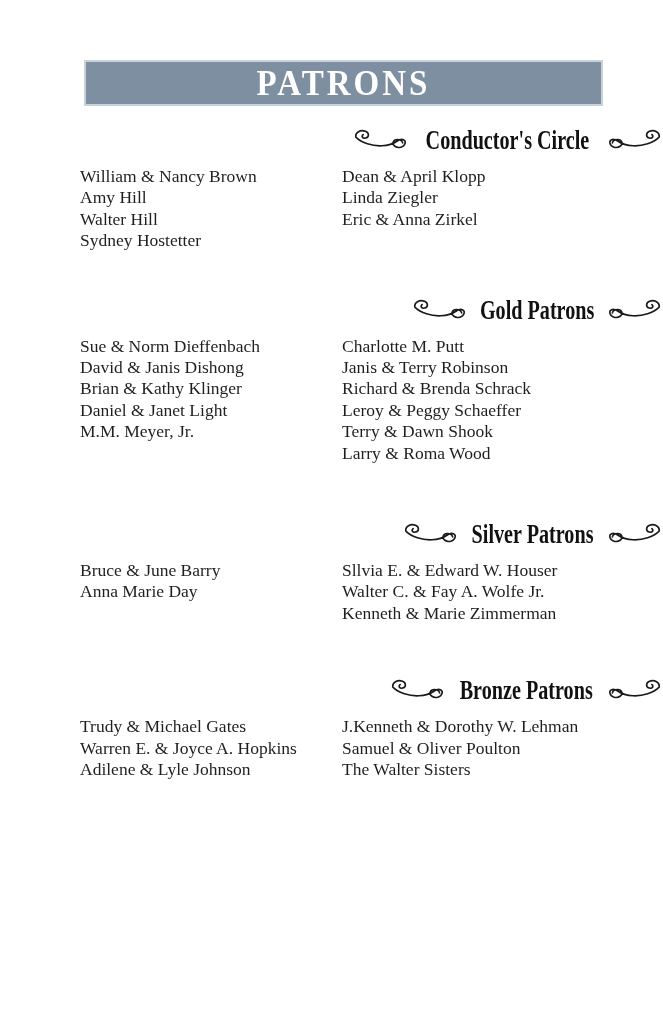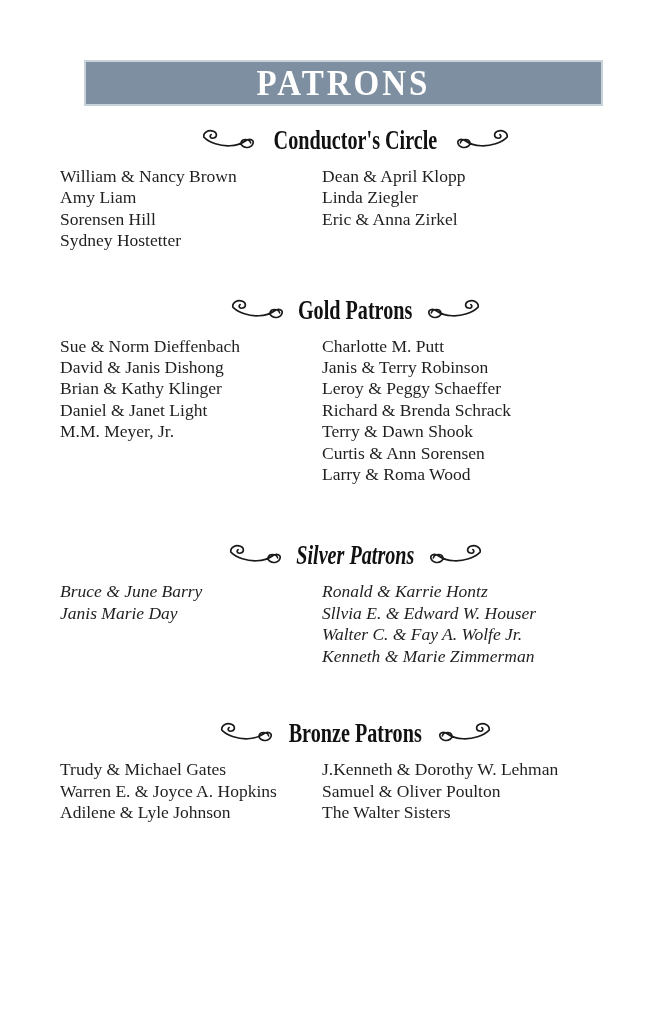--- a/index.html
+++ b/index.html
@@ -36,26 +36,26 @@
     font-size: 33px;
     letter-spacing: 3px;
     line-height: 1;
     transform: scaleY(1.08);
   }
   #sections {
     margin-top: 18px;
   }
   .patron-section { }
   #sections > .patron-section:nth-child(2) { margin-top: 42px; }
-  #sections > .patron-section:nth-child(3) { margin-top: 54px; font-style: italic; }
+  #sections > .patron-section:nth-child(3) { margin-top: 54px; }
   #sections > .patron-section:nth-child(4) { margin-top: 50px; }
   .heading-row {
     display: flex;
     align-items: center;
-    justify-content: center;
+    justify-content: flex-end;
     height: 32px;
     margin-bottom: 10px;
     padding-left: 48px;
   }
   .section-heading {
     margin: 0 4px;
     font-family: "Liberation Serif", serif;
     font-weight: 700;
     font-size: 24px;
     line-height: 1;
@@ -66,21 +66,21 @@
   }
   .flourish {
     flex: 0 0 auto;
     display: block;
   }
   .flourish.right {
     transform: scaleX(-1);
   }
   .names {
     display: flex;
-    padding-left: 60px;
+    padding-left: 80px;
   }
   .col {
     list-style: none;
     margin: 0;
     padding: 0;
   }
   .col.col1 {
     width: 262px;
     flex: 0 0 262px;
   }
@@ -115,22 +115,22 @@
       <svg class="flourish right" width="54" height="26" viewBox="0 0 56 24" aria-hidden="true">
         <path d="M4,9 C3,4 9,1 14,3 C18,4.6 18,9 14,10 C11,10.8 9.5,8 11.5,6.4
                  M4,9 C10,15 21,18.5 31,18 C39,17.6 43.5,15.5 47,13
                  C52,9.8 56,12 55,15.5 C54,19.5 48,21 44.5,18.5
                  C41,16 42.5,11.5 47,11.5 C50,11.5 52,13 52.5,15" fill="none" stroke="#1a1a1a" stroke-width="1.7" stroke-linecap="round"></path>
       </svg>
     </div>
     <div class="names">
       <ul class="col col1">
             <li>William &amp; Nancy Brown</li>
-            <li>Amy Liam</li>
-            <li>Sorensen Hill</li>
+            <li>Amy Hill</li>
+            <li>Walter Hill</li>
             <li>Sydney Hostetter</li>
           </ul>
       <ul class="col col2">
             <li>Dean &amp; April Klopp</li>
             <li>Linda Ziegler</li>
             <li>Eric &amp; Anna Zirkel</li>
           </ul>
     </div>
   </section>
 
@@ -154,24 +154,23 @@
       <ul class="col col1">
             <li>Sue &amp; Norm Dieffenbach</li>
             <li>David &amp; Janis Dishong</li>
             <li>Brian &amp; Kathy Klinger</li>
             <li>Daniel &amp; Janet Light</li>
             <li>M.M. Meyer, Jr.</li>
           </ul>
       <ul class="col col2">
             <li>Charlotte M. Putt</li>
             <li>Janis &amp; Terry Robinson</li>
+            <li>Richard &amp; Brenda Schrack</li>
             <li>Leroy &amp; Peggy Schaeffer</li>
-            <li>Richard &amp; Brenda Schrack</li>
             <li>Terry &amp; Dawn Shook</li>
-            <li>Curtis &amp; Ann Sorensen</li>
             <li>Larry &amp; Roma Wood</li>
           </ul>
     </div>
   </section>
 
   <section class="patron-section">
     <div class="heading-row">
       <svg class="flourish left" width="54" height="26" viewBox="0 0 56 24" aria-hidden="true">
         <path d="M4,9 C3,4 9,1 14,3 C18,4.6 18,9 14,10 C11,10.8 9.5,8 11.5,6.4
                  M4,9 C10,15 21,18.5 31,18 C39,17.6 43.5,15.5 47,13
@@ -182,24 +181,23 @@
       <svg class="flourish right" width="54" height="26" viewBox="0 0 56 24" aria-hidden="true">
         <path d="M4,9 C3,4 9,1 14,3 C18,4.6 18,9 14,10 C11,10.8 9.5,8 11.5,6.4
                  M4,9 C10,15 21,18.5 31,18 C39,17.6 43.5,15.5 47,13
                  C52,9.8 56,12 55,15.5 C54,19.5 48,21 44.5,18.5
                  C41,16 42.5,11.5 47,11.5 C50,11.5 52,13 52.5,15" fill="none" stroke="#1a1a1a" stroke-width="1.7" stroke-linecap="round"></path>
       </svg>
     </div>
     <div class="names">
       <ul class="col col1">
             <li>Bruce &amp; June Barry</li>
-            <li>Janis Marie Day</li>
-          </ul>
-      <ul class="col col2">
-            <li>Ronald &amp; Karrie Hontz</li>
+            <li>Anna Marie Day</li>
+          </ul>
+      <ul class="col col2">
             <li>Sllvia E. &amp; Edward W. Houser</li>
             <li>Walter C. &amp; Fay A. Wolfe Jr.</li>
             <li>Kenneth &amp; Marie Zimmerman</li>
           </ul>
     </div>
   </section>
 
   <section class="patron-section">
     <div class="heading-row">
       <svg class="flourish left" width="54" height="26" viewBox="0 0 56 24" aria-hidden="true">

